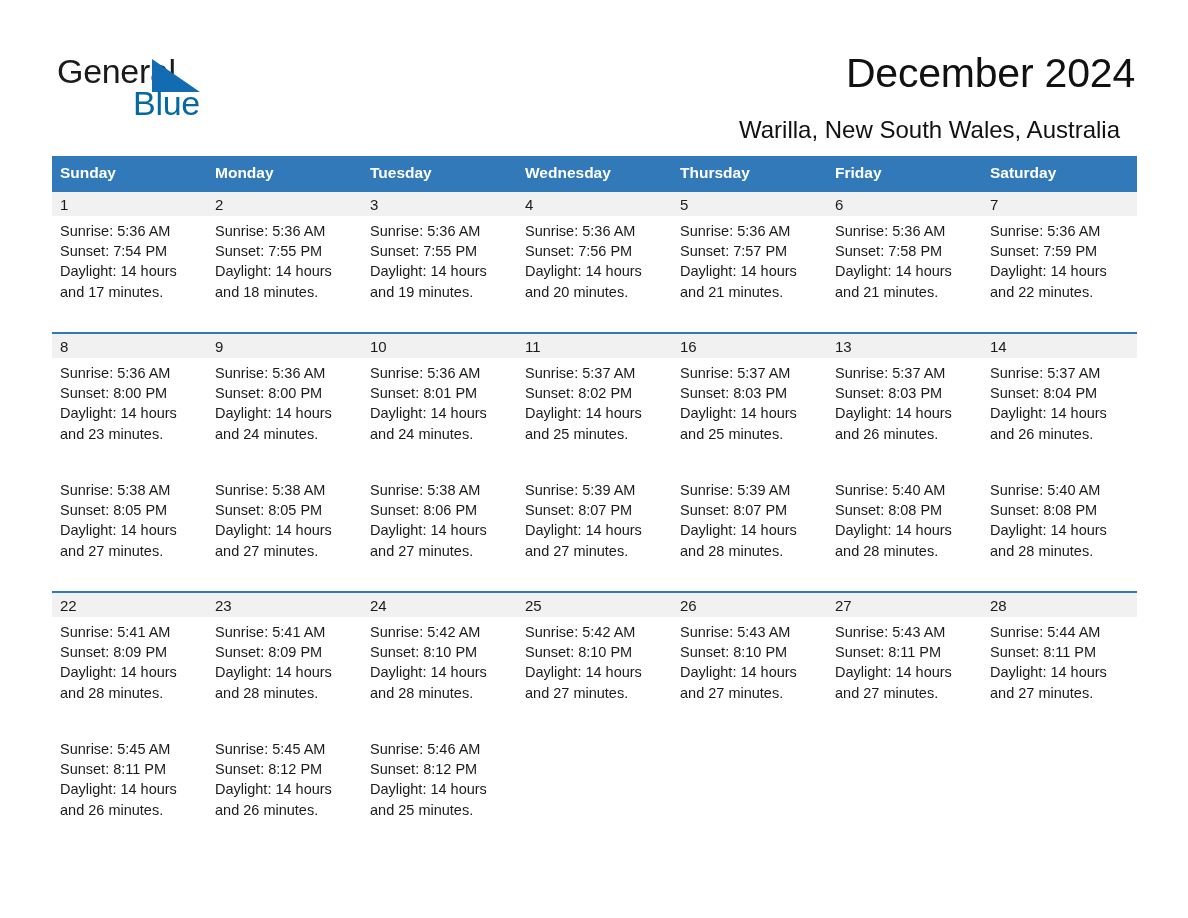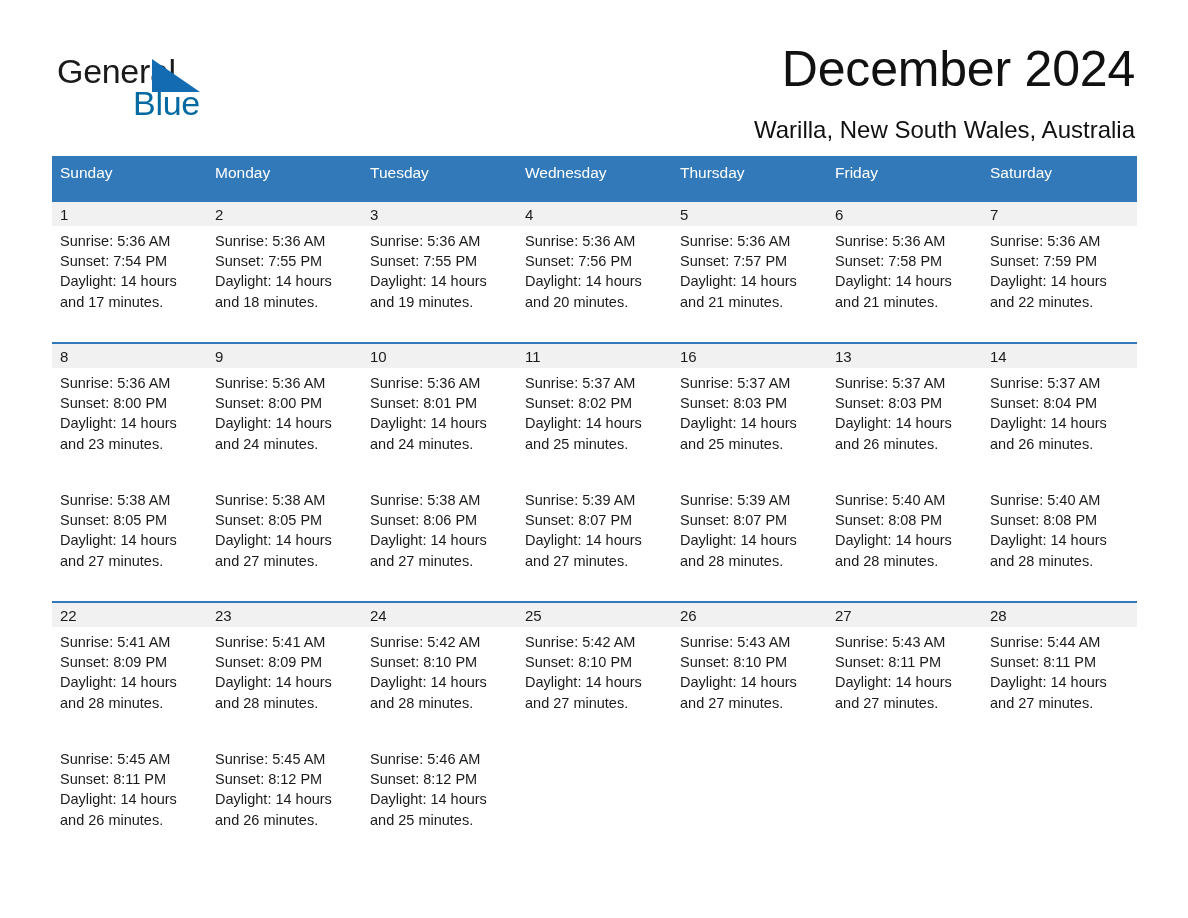--- a/index.html
+++ b/index.html
@@ -55,30 +55,30 @@
     top: 32px;
     font-size: 34px;
     letter-spacing: -0.3px;
     color: #0369a1;
     line-height: 38px;
   }
 
   .title {
     position: absolute;
     right: 53px;
-    top: 40px;
-    font-size: 50px;
+    top: 50px;
+    font-size: 41px;
     font-weight: normal;
     color: #111111;
     letter-spacing: -0.2px;
     white-space: nowrap;
   }
   .subtitle {
     position: absolute;
-    right: 53px;
+    right: 68px;
     top: 116px;
     font-size: 24px;
     font-weight: normal;
     color: #111111;
     white-space: nowrap;
   }
 
   
   .calendar {
     position: absolute;
@@ -88,23 +88,23 @@
   }
   .cal-table {
     width: 100%;
     border-collapse: collapse;
     table-layout: fixed;
   }
   .cal-head th {
     background: #3179b8;
     color: #ffffff;
     font-size: 15.5px;
-    font-weight: normal;
+    font-weight: bold;
     text-align: left;
-    padding: 8px 0 20px 8px;
+    padding: 8px 0 10px 8px;
     height: 33px;
     vertical-align: middle;
   }
 
   
   tr.dates td {
     background: #f1f1f1;
     border-top: 2px solid #3179b8;
     font-size: 15px;
     color: #1b1b1b;

